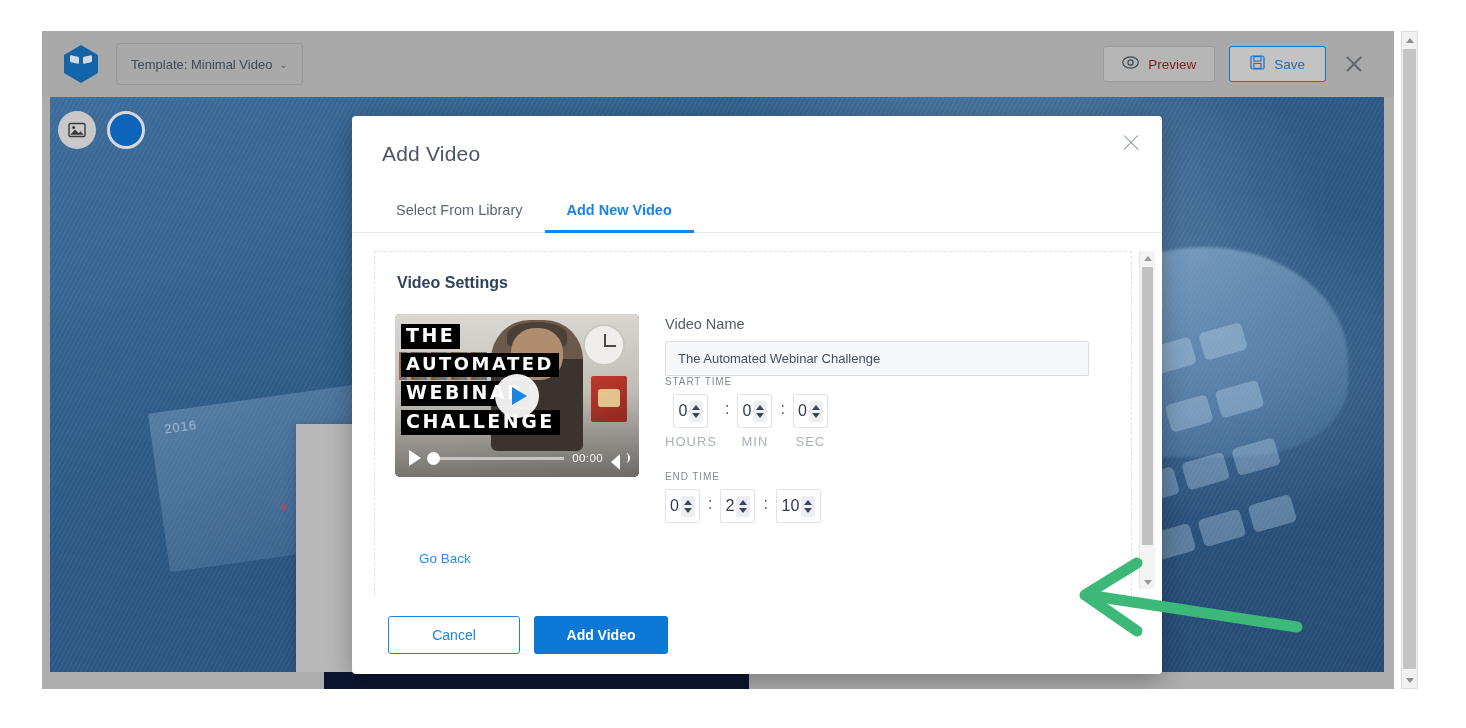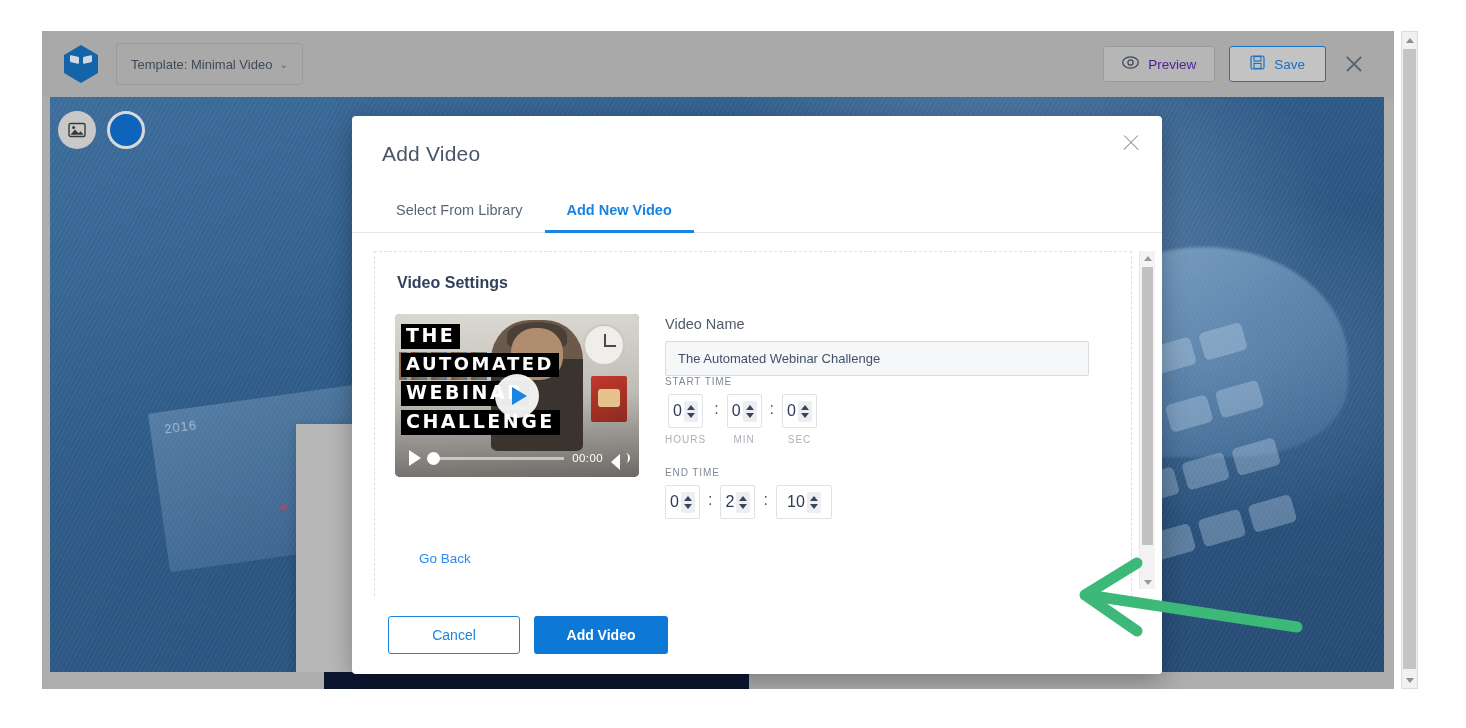--- a/index.html
+++ b/index.html
@@ -56,21 +56,21 @@
 
   .toolbar-right {
     margin-left: auto; display: flex; align-items: center; gap: 14px;
     padding-right: 14px;
   }
   .btn-preview {
     height: 36px; padding: 8px 18px;
     border: 1px solid #9b9b9b; border-radius: 3px;
     background: rgba(255,255,255,0.16);
     display: flex; align-items: center; gap: 9px;
-    font-size: 13.5px; color: #4c1d95; cursor: pointer;
+    font-size: 13.5px; color: #7f1d1d; cursor: pointer;
   }
   .btn-save {
     height: 36px; padding: 0 20px;
     border: 1px solid #1a73c8; border-radius: 3px;
     background: rgba(255,255,255,0.30);
     display: flex; align-items: center; gap: 9px;
     font-size: 13.5px; color: #1a6fc4; cursor: pointer;
   }
   .btn-close-top { width: 28px; height: 28px; cursor: pointer; position: relative; }
   .btn-close-top::before, .btn-close-top::after {
@@ -306,21 +306,21 @@
   .spin b { font-size: 16px; color: #2f3b56; font-weight: 400; }
   .spin .arrows {
     display:flex; flex-direction: column; gap: 3px; background:#eceef1;
     padding: 4px 3px; border-radius: 2px; cursor: pointer;
   }
   .spin .arrows i {
     display:block; width:0;height:0; border-left:4px solid transparent; border-right:4px solid transparent;
   }
   .spin .arrows i.up { border-bottom: 5px solid #39455c; }
   .spin .arrows i.dn { border-top: 5px solid #39455c; }
-  .unit { font-size: 10px; color: #a8b0ba; letter-spacing: 1px; margin-top: 6px; }
+  .unit { font-size: 13px; color: #a8b0ba; letter-spacing: 1px; margin-top: 6px; }
   .colon { font-size: 16px; color: #4d586b; padding: 6px 8px 0 8px; }
 
   .goback {
     position: absolute; left: 44px; bottom: 30px;
     color: #2a8af0; font-size: 13.5px; cursor: pointer;
   }
 
   
   .inner-sb {
     position: absolute; right: 7px; top: 18px; bottom: 7px; width: 16px;
@@ -579,21 +579,21 @@
                   <div class="spin">
                     <b>2</b>
                     <span class="arrows">
                         <i class="up"></i>
                         <i class="dn"></i>
                       </span>
                   </div>
                 </div>
                 <span class="colon">:</span>
                 <div class="spin-group">
-                  <div class="spin" style="width:56px">
+                  <div class="spin" style="width:45px">
                     <b>10</b>
                     <span class="arrows">
                         <i class="up"></i>
                         <i class="dn"></i>
                       </span>
                   </div>
                 </div>
               </div>
             </div>
           </div>

